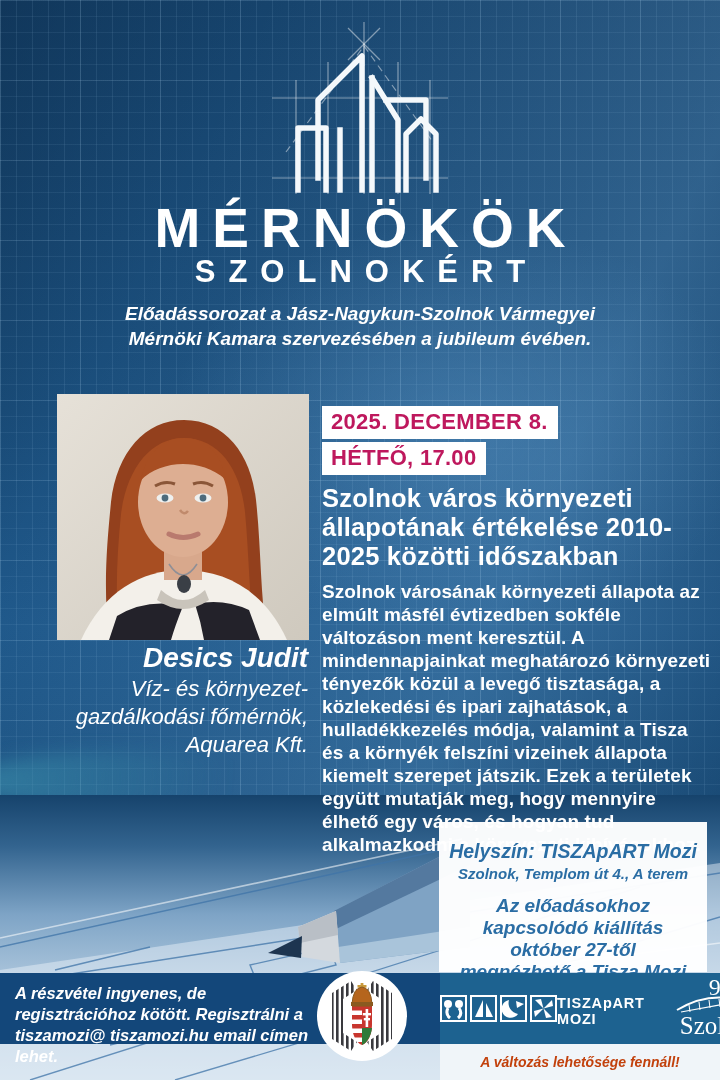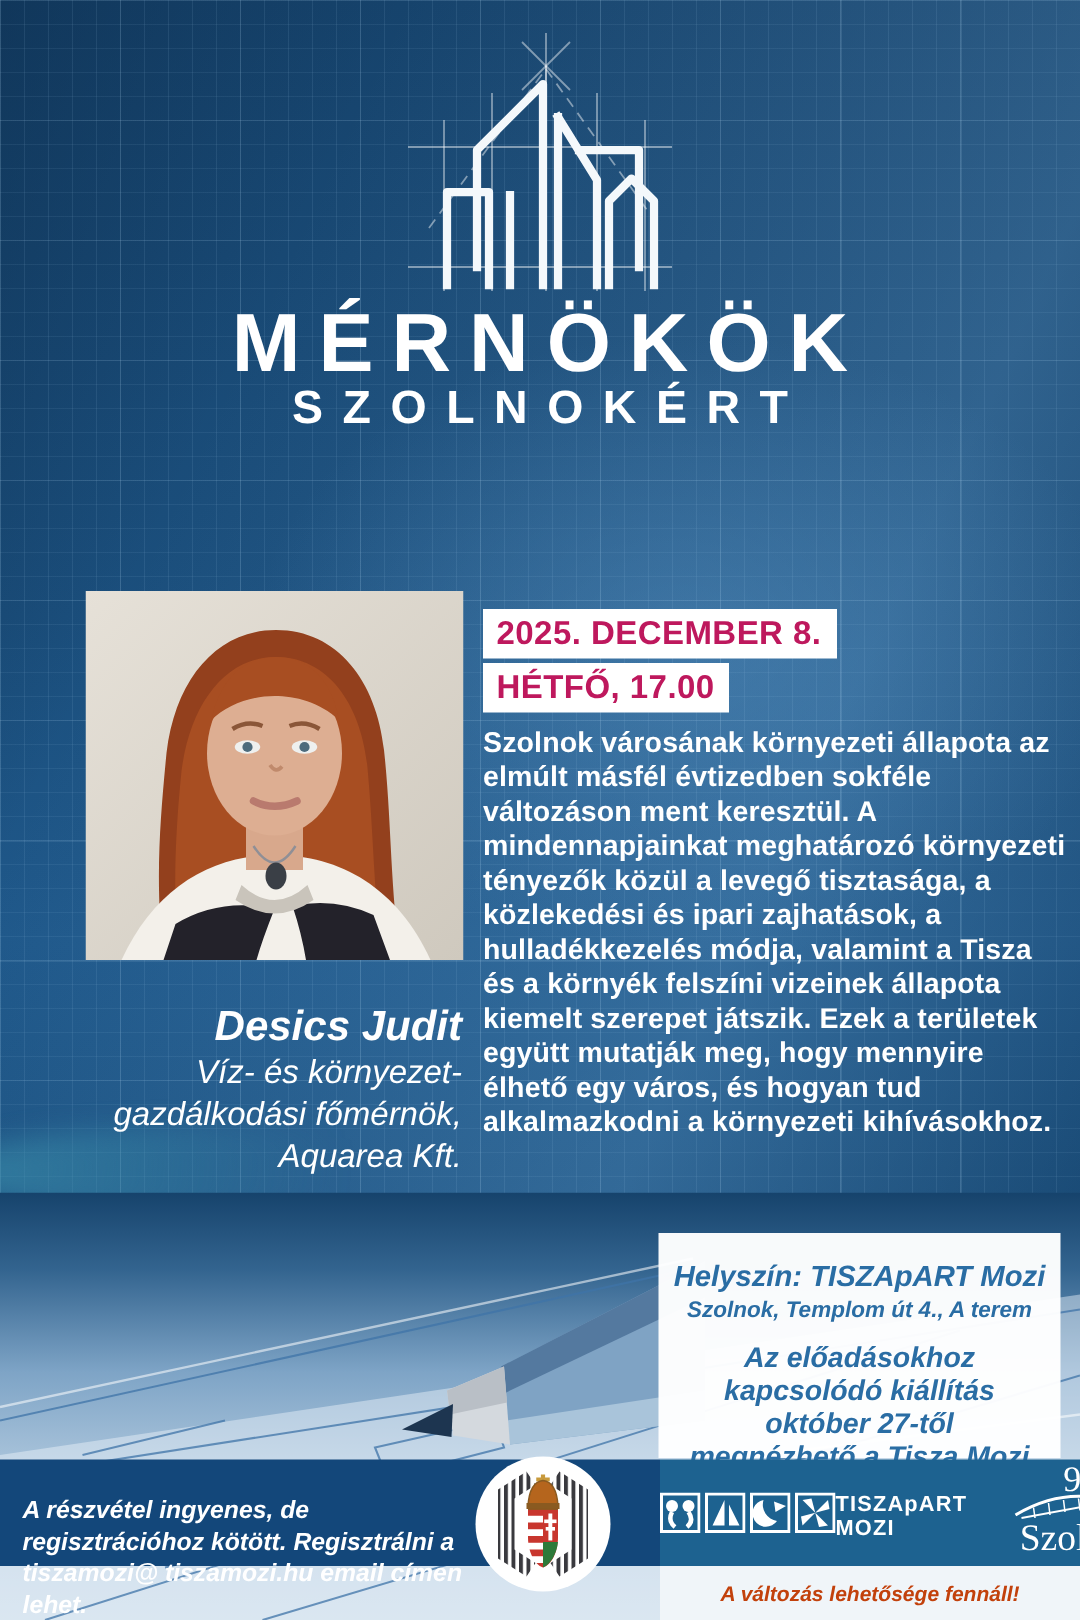--- a/index.html
+++ b/index.html
@@ -24,35 +24,35 @@
     filter:blur(9px);border-radius:50%;}
   .blueprint-strip{position:absolute;left:0;top:795px;width:720px;height:285px;}
   .logo-wrap{position:absolute;left:268px;top:20px;width:184px;height:178px;}
   .series-title{position:absolute;left:0;top:201px;width:720px;text-align:center;
     font-size:55px;font-weight:bold;letter-spacing:12px;padding-left:12px;box-sizing:border-box;line-height:1;}
   .series-sub{position:absolute;left:0;top:253px;width:720px;text-align:center;
     font-size:31px;font-weight:bold;letter-spacing:13px;padding-left:13px;box-sizing:border-box;line-height:1.2;}
   .lead{position:absolute;left:0;top:301px;width:720px;text-align:center;
     font-size:19px;font-style:italic;font-weight:bold;line-height:25px;}
   .photo{position:absolute;left:57px;top:394px;width:252px;height:246px;}
-  .speaker{position:absolute;left:16px;top:667px;width:292px;text-align:right;}
+  .speaker{position:absolute;left:16px;top:641px;width:292px;text-align:right;}
   .speaker-name{font-size:28px;font-weight:bold;font-style:italic;line-height:34px;}
   .speaker-role{font-size:22px;font-style:italic;line-height:28px;font-weight:500;}
   .right-col{position:absolute;left:322px;top:406px;width:392px;}
   .badge{display:table;background:#fff;color:#be185d;font-weight:800;font-size:22px;
     padding:3px 10px 4px 9px;margin-bottom:3px;letter-spacing:.3px;}
   .talk-title{margin-top:9px;font-size:25.5px;font-weight:800;line-height:29px;letter-spacing:.2px;}
   .talk-desc{margin-top:9px;font-size:19px;font-weight:600;line-height:23px;letter-spacing:.1px;}
   .venue-box{position:absolute;left:439px;top:822px;width:268px;height:150px;
     background:rgba(255,255,255,.97);color:#2a6da4;text-align:center;box-sizing:border-box;padding-top:18px;}
   .venue-l1{font-size:19.5px;font-weight:bold;font-style:italic;}
   .venue-l2{font-size:15px;font-weight:600;font-style:italic;margin-top:2px;}
   .venue-ex{font-size:19px;font-weight:bold;font-style:italic;line-height:22px;margin:13px 20px 0 20px;}
   .bar-left{position:absolute;left:0;top:973px;width:440px;height:71px;background:#13477a;}
-  .bar-left-text{padding:24px 0 0 15px;width:310px;font-size:16.5px;font-style:italic;
+  .bar-left-text{padding:10px 0 0 15px;width:310px;font-size:16.5px;font-style:italic;
     font-weight:600;line-height:21px;}
   .bar-right{position:absolute;left:440px;top:973px;width:280px;height:71px;background:#1d6290;
     display:flex;align-items:center;justify-content:center;gap:24px;}
   .tagline-strip{position:absolute;left:440px;top:1044px;width:280px;height:36px;background:#f0f5f9;
     display:flex;align-items:center;justify-content:center;}
   .tagline{color:#c2410c;font-size:14px;font-weight:bold;font-style:italic;}
   .tp-logo{display:flex;flex-direction:row;align-items:center;}
   .tp-glyphs{display:flex;gap:3px;}
   .tp-label{margin-top:5px;font-size:14.5px;font-weight:bold;letter-spacing:.8px;}
   .sz-logo{position:relative;width:104px;height:62px;font-family:"Liberation Serif",serif;text-decoration:underline;}
@@ -131,20 +131,24 @@
         <path d="M104,58 L130,100 L130,170"></path>
         <path d="M104,170 L104,58"></path>
         <path d="M118,80 L158,80 L158,158"></path>
         <path d="M138,170 L138,114 L153,99 L168,114 L168,170"></path>
       </g>
     </svg>
   </div>
 
   <div class="series-title">MÉRNÖKÖK</div>
   <div class="series-sub">SZOLNOKÉRT</div>
+  <div class="lead">
+    <div>Előadássorozat a Jász-Nagykun-Szolnok Vármegyei</div>
+    <div>Mérnöki Kamara szervezésében a jubileum évében.</div>
+  </div>
 
   <svg class="photo" viewBox="0 0 252 246">
     <defs>
       <linearGradient id="phbg" x1="0" y1="0" x2="1" y2="1">
         <stop offset="0" stop-color="#e6e1d8"></stop>
           <stop offset="1" stop-color="#cfc9be"></stop>
       </linearGradient>
     </defs>
     <rect width="252" height="246" fill="url(#phbg)"></rect>
     <path d="M52,246 C46,192 50,150 54,108 C60,58 88,26 127,26 C168,26 194,60 199,106 C204,152 203,196 210,246 Z" fill="#93401d"></path>
@@ -172,20 +176,21 @@
   <div class="speaker">
     <div class="speaker-name">Desics Judit</div>
     <div class="speaker-role">Víz- és környezet-</div>
     <div class="speaker-role">gazdálkodási főmérnök,</div>
     <div class="speaker-role">Aquarea Kft.</div>
   </div>
 
   <div class="right-col">
     <div class="badge">2025. DECEMBER 8.</div>
     <div class="badge">HÉTFŐ, 17.00</div>
+    <div class="talk-title">Szolnok város környezeti állapotának értékelése 2010-2025 közötti időszakban</div>
     <div class="talk-desc">Szolnok városának környezeti állapota az elmúlt másfél évtizedben sokféle változáson ment keresztül. A mindennapjainkat meghatározó környezeti tényezők közül a levegő tisztasága, a közlekedési és ipari zajhatások, a hulladékkezelés módja, valamint a Tisza és a környék felszíni vizeinek állapota kiemelt szerepet játszik. Ezek a területek együtt mutatják meg, hogy mennyire élhető egy város, és hogyan tud alkalmazkodni a környezeti kihívásokhoz.</div>
   </div>
 
   <div class="venue-box">
     <div class="venue-l1">Helyszín: TISZApART Mozi</div>
     <div class="venue-l2">Szolnok, Templom út 4., A terem</div>
     <div class="venue-ex">Az előadásokhoz kapcsolódó kiállítás október 27-től megnézhető a Tisza Mozi Art Caféban.</div>
   </div>
 
   <div class="bar-left">

